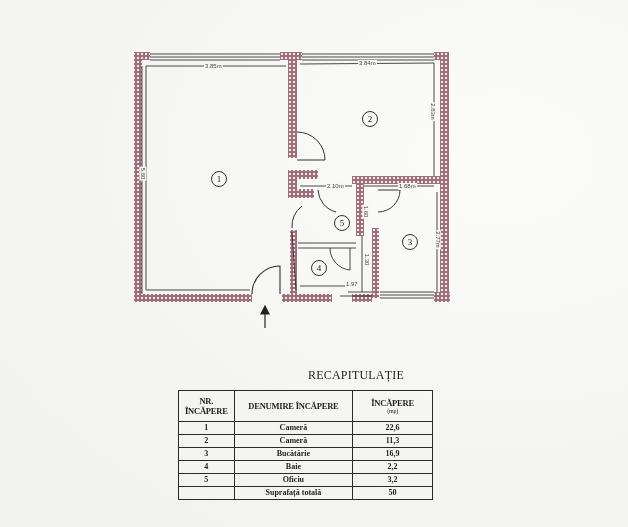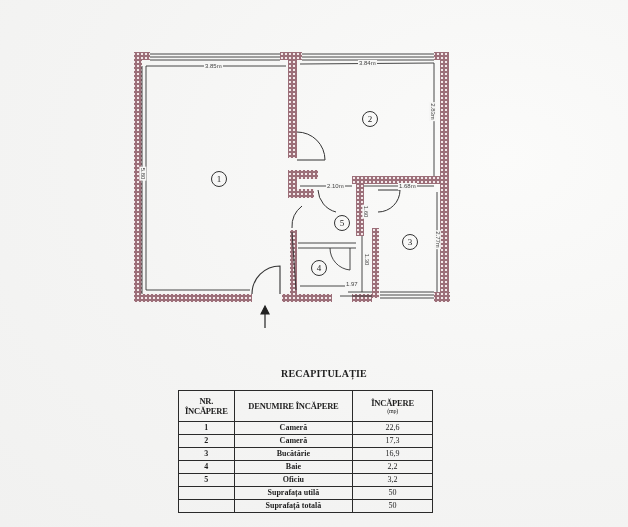--- a/index.html
+++ b/index.html
@@ -24,40 +24,40 @@
       font-family: "Liberation Serif", serif;
     }
     .dim {
       position: absolute; font-size: 6px; color: #444;
       font-family: "Liberation Sans", sans-serif;
       background: #f6f6f5; padding: 0 1px; line-height: 7px;
     }
     .dim.v { transform: rotate(90deg); transform-origin: center; }
     .summary-title {
       position: absolute; left: 244px; top: 368px; width: 160px;
-      text-align: center; font-size: 10px; font-weight: bold; color: #1e1e1e;
+      text-align: right; font-size: 12px; font-weight: normal; color: #1e1e1e;
       letter-spacing: 0.2px;
     }
     table.summary {
       position: absolute; left: 178px; top: 390px; width: 255px;
       border-collapse: collapse; color: #1e1e1e;
       font-size: 8px;
     }
     table.summary th, table.summary td {
       border: 1.3px solid #2a2a2a; text-align: center; padding: 0;
       height: 12px; line-height: 10px; margin-top: 22px;
     }
     table.summary th {
       font-weight: bold; font-size: 8.5px; height: 30px; line-height: 10px;
       letter-spacing: -0.2px;
     }
     table.summary th .unit { display: block; font-size: 6px; font-weight: normal; line-height: 6px; }
     .col-nr { width: 55px; font-weight: bold; }
     .col-name { width: 120px; font-weight: bold; }
-    .col-area { width: 80px; font-weight: normal; }
+    .col-area { width: 80px; font-weight: bold; }
   </style>
 </head>
 <body>
 
 <div class="page">
 
   <svg class="plan" width="628" height="527" viewBox="0 0 628 527">
     <defs>
       <pattern id="hatch" width="4" height="4" patternUnits="userSpaceOnUse">
         <rect width="4" height="4" fill="#9c6f79"></rect>
@@ -174,42 +174,37 @@
     </thead>
     <tbody>
       <tr>
         <td class="col-nr">1</td>
         <td class="col-name">Cameră</td>
         <td class="col-area">22,6</td>
       </tr>
       <tr>
         <td class="col-nr">2</td>
         <td class="col-name">Cameră</td>
-        <td class="col-area">17,3</td>
+        <td class="col-area">11,3</td>
       </tr>
       <tr>
         <td class="col-nr">3</td>
         <td class="col-name">Bucătărie</td>
         <td class="col-area">16,9</td>
       </tr>
       <tr>
         <td class="col-nr">4</td>
         <td class="col-name">Baie</td>
         <td class="col-area">2,2</td>
       </tr>
       <tr>
         <td class="col-nr">5</td>
         <td class="col-name">Oficiu</td>
         <td class="col-area">3,2</td>
       </tr>
       <tr>
         <td class="col-nr"></td>
-        <td class="col-name">Suprafața utilă</td>
-        <td class="col-area">50</td>
-      </tr>
-      <tr>
-        <td class="col-nr"></td>
         <td class="col-name">Suprafață totală</td>
         <td class="col-area">50</td>
       </tr>
     </tbody>
   </table>
 </div>
 
 </body></html>

